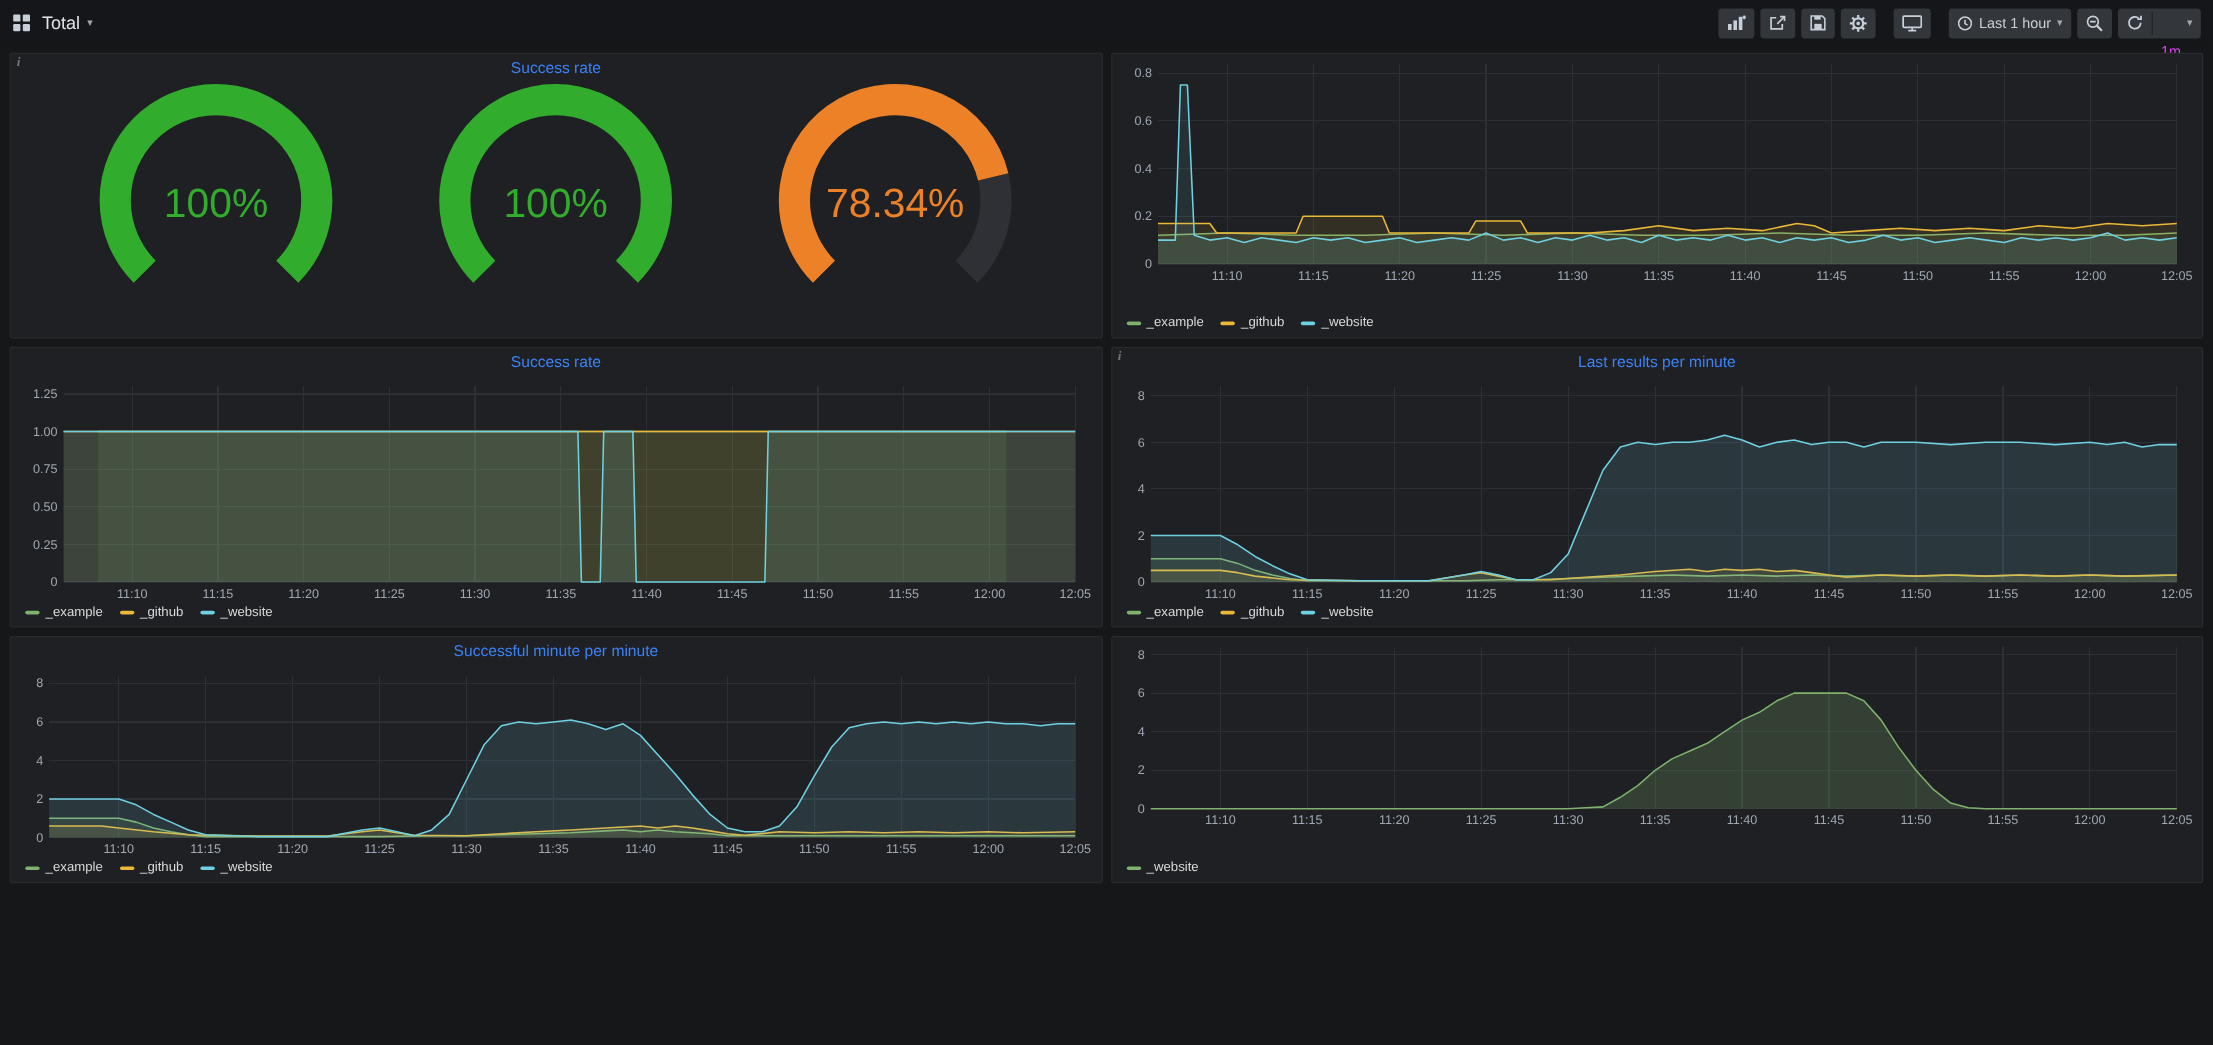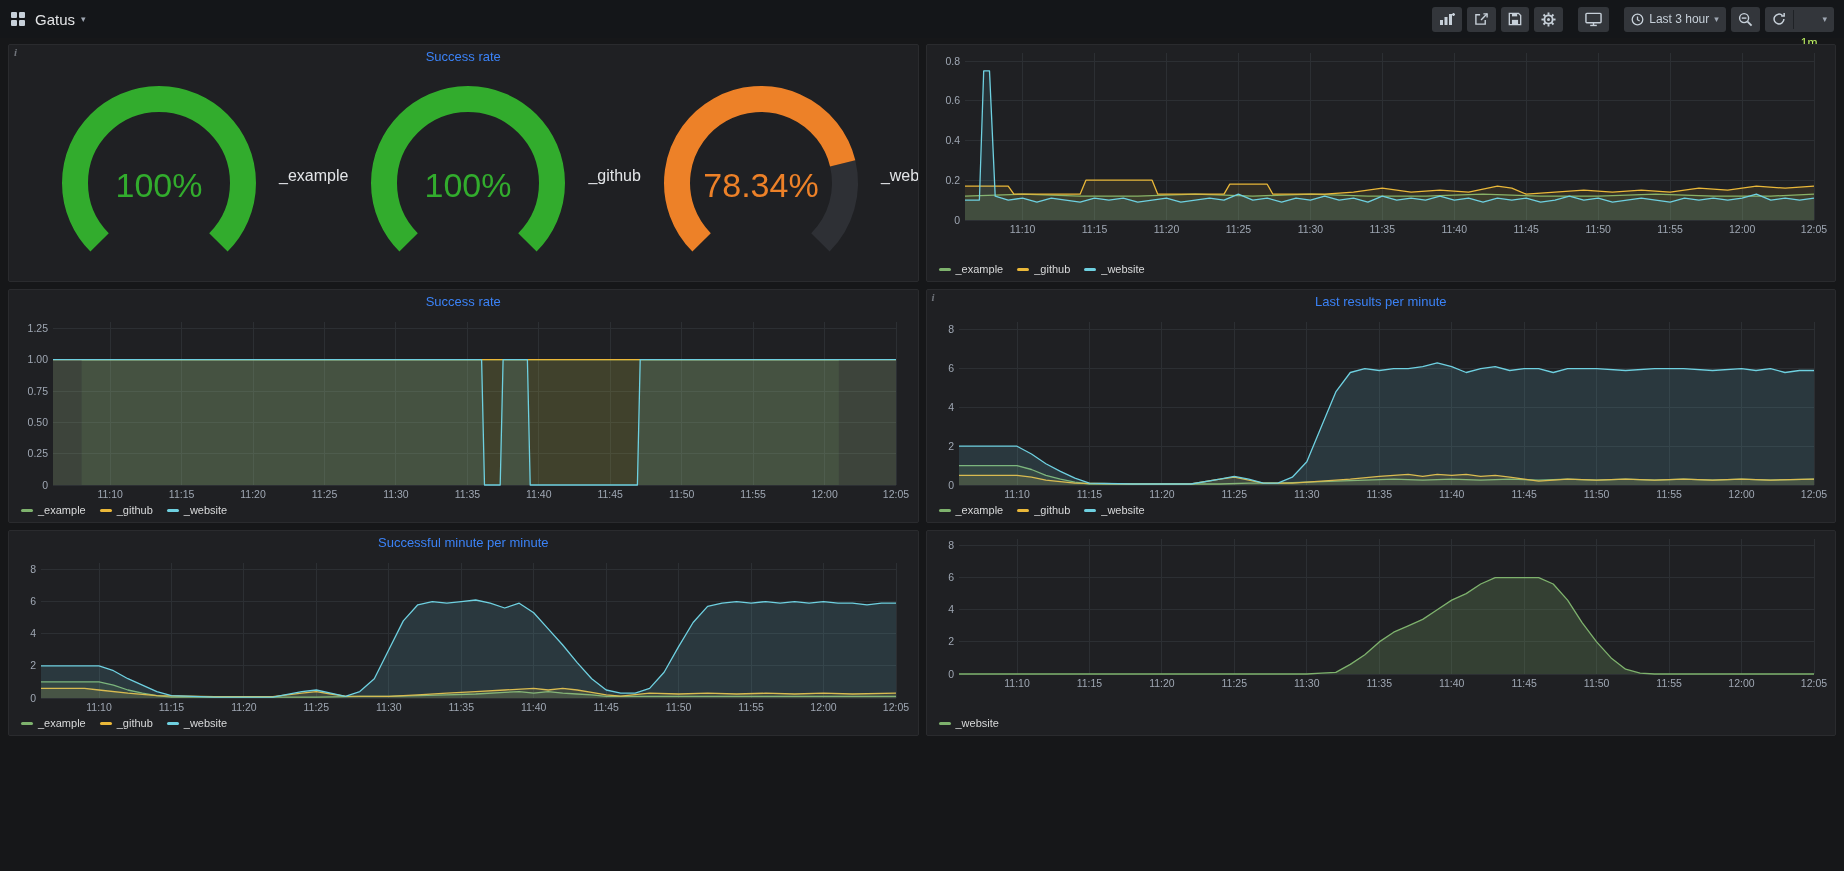--- a/index.html
+++ b/index.html
@@ -61,42 +61,42 @@
   }
   .chart { flex:1; margin:0 6px; min-height:0; }
   .legend {
     flex:0 0 20px; display:flex; align-items:center; gap:14px;
     padding:0 12px 4px 12px; font-size:11px; color:#d8d9da;
   }
   .legend .li { display:inline-flex; align-items:center; gap:5px; cursor:pointer; }
   .legend .li i { display:inline-block; width:12px; height:3px; border-radius:1.5px; }
   
   .gauges { flex:1; display:flex; align-items:center; justify-content:space-around; padding:0 30px; }
-  .gauge { display:flex; align-items:center; }
+  .gauge { display:flex; flex-direction:column; align-items:center;gap:48px; }
   .gauge-label { font-size:16px; color:#e3e5e8; margin-top:1px; }
   .gauge-val { font-size:34px; font-weight:500; font-family:"Liberation Sans", sans-serif; }
   
   .tick { fill:#9fa7b3; font-size:10.5px; font-family:"Liberation Sans", sans-serif; }
   .grid { stroke:#2c2f33; stroke-width:1; }
 </style>
 </head>
 <body>
 
 <header class="navbar">
   <div class="nav-left">
     <span class="apps-icon">
       <svg width="16" height="16" viewBox="0 0 16 16" fill="#c7d0d9">
         <rect x="1" y="1" width="6" height="6" rx="1"></rect>
           <rect x="9" y="1" width="6" height="6" rx="1"></rect>
         <rect x="1" y="9" width="6" height="6" rx="1"></rect>
           <rect x="9" y="9" width="6" height="6" rx="1"></rect>
       </svg>
     </span>
     <span class="brand">
-      <span>Gatus</span>
+      <span>Total</span>
       <span class="caret">▾</span>
     </span>
   </div>
   <div class="nav-right">
     <button class="nav-btn">
       <span>
         <svg width="16" height="14" viewBox="0 0 16 14" fill="#c7d0d9">
           <rect x="1" y="8" width="3" height="5"></rect>
             <rect x="5.5" y="5" width="3" height="8"></rect>
             <rect x="10" y="2" width="3" height="11"></rect>
@@ -151,21 +151,21 @@
       </span>
     </button>
     <span class="nav-gap"></span>
     <button class="nav-btn">
       <span>
         <svg width="13" height="13" viewBox="0 0 14 14" fill="none" stroke="#c7d0d9" stroke-width="1.4">
           <circle cx="7" cy="7" r="5.7"></circle>
             <path d="M7 3.8v3.4l2.3 1.4"></path>
         </svg>
       </span>
-      <span>Last 3 hour</span>
+      <span>Last 1 hour</span>
       <span class="caret">▾</span>
     </button>
     <button class="nav-btn">
       <span>
         <svg width="15" height="15" viewBox="0 0 16 16" fill="none" stroke="#c7d0d9" stroke-width="1.5">
           <circle cx="6.5" cy="6.5" r="4.8"></circle>
             <line x1="10.2" y1="10.2" x2="14.5" y2="14.5" stroke-width="1.9"></line>
           <line x1="4" y1="6.5" x2="9" y2="6.5"></line>
         </svg>
       </span>
@@ -174,21 +174,21 @@
       <button class="nav-btn">
         <span>
           <svg width="14" height="14" viewBox="0 0 16 16" fill="none" stroke="#c7d0d9" stroke-width="1.7">
             <path d="M13.6 8a5.6 5.6 0 1 1-1.7-4"></path>
             <path d="M13.9 1.2v3.4h-3.4"></path>
           </svg>
         </span>
       </button>
       <span class="divider"></span>
       <button class="nav-btn">
-        <span style="color: #bef264; margin-top: 47px;">1m</span>
+        <span style="color: #d946ef; margin-top: 47px;">1m</span>
         <span class="caret">▾</span>
       </button>
     </span>
   </div>
 </header>
 
 <main class="dash">
 
   <section class="panel">
     <span class="info-corner">i</span>

